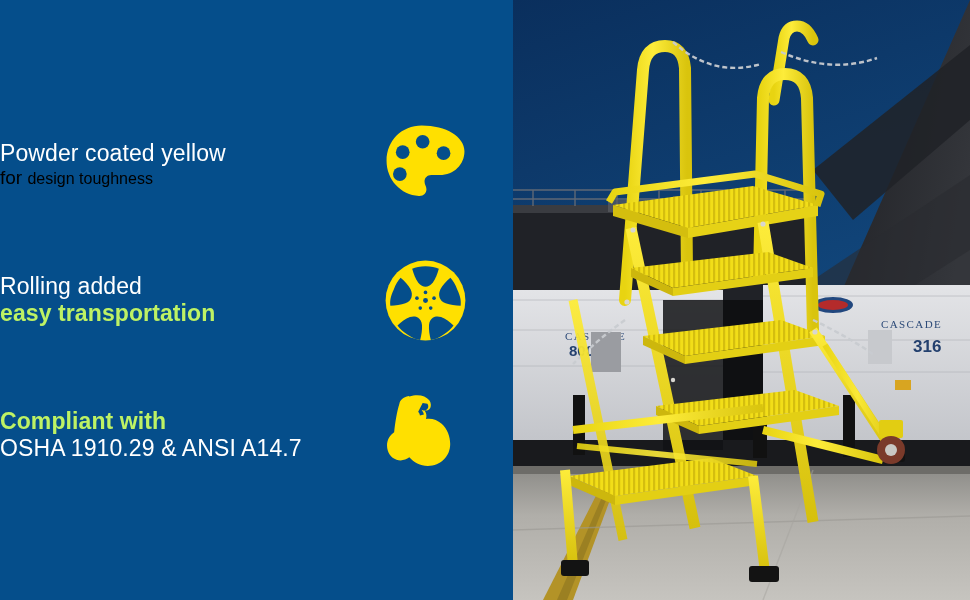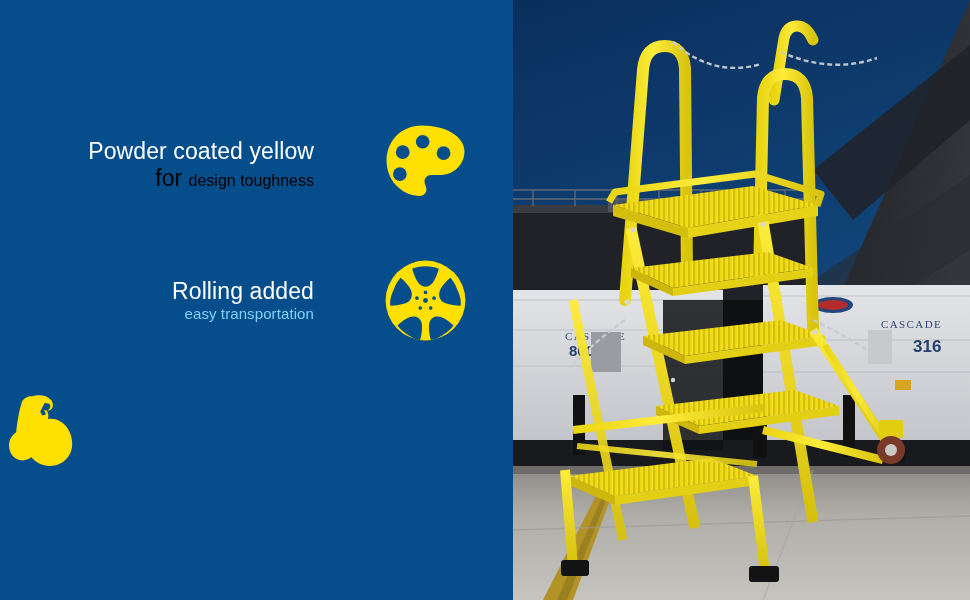--- a/index.html
+++ b/index.html
@@ -21,27 +21,26 @@
     box-sizing:border-box;
     padding-left:0;
   }
   .feature{
     display:flex;align-items:center;
     height:135px;
     padding-right:40px;
   }
   .feature-text{
     flex:1 1 auto;
-    text-align:right;
     padding-right:64px;
     line-height:1.18;
   }
   .ft-line{display:block;white-space:nowrap;}
   .ft-line.plain{color:#ffffff;font-weight:400;font-size:23px;letter-spacing:.1px;}
-  .ft-line.accent{color:#7dd3fc;font-weight:400;font-size:15px;letter-spacing:.1px;}
+  .ft-line.accent{color:#bef264;font-weight:700;font-size:23px;letter-spacing:.1px;}
   .feature-icon{
     flex:0 0 95px;width:95px;height:95px;
     position:relative;
     display:flex;align-items:center;justify-content:center;
   }
   .feature-icon svg{display:block;}
 
   
   .photo{
     position:relative;
@@ -54,21 +53,21 @@
 </head>
 <body>
 
 <div class="banner">
 
   <div class="info-panel">
 
     <div class="feature">
       <div class="feature-text">
         <span class="ft-line plain">Powder coated yellow</span>
-        <span class="ft-line"><span class="plain" style="font-size:23px;">for </span><span class="accent" style="display:inline;">design toughness</span></span>
+        <span class="ft-line"><span class="plain" style="font-size:19px;">for </span><span class="accent" style="display:inline;">design toughness</span></span>
       </div>
       <div class="feature-icon">
         <svg width="95" height="95" viewBox="0 0 100 100" aria-hidden="true">
           <path fill="#ffe000" d="M46 8C25 8 9 24 9 45c0 20 15 36 34 37 5 .3 8-3 8-7 0-3-2-5-2-8 0-4 3-7 7-7h9c15 0 26-11 26-25C91 20 72 8 46 8z"></path>
           <circle cx="47" cy="25" r="7.2" fill="#054e8b"></circle>
           <circle cx="26" cy="36" r="7.2" fill="#054e8b"></circle>
           <circle cx="69" cy="37" r="7.2" fill="#054e8b"></circle>
           <circle cx="23" cy="59" r="7.2" fill="#054e8b"></circle>
         </svg>
       </div>
@@ -95,20 +94,24 @@
             <circle cx="59" cy="47.5" r="1.9"></circle>
             <circle cx="44.5" cy="58" r="1.9"></circle>
             <circle cx="55.5" cy="58" r="1.9"></circle>
             <circle cx="50" cy="50" r="2.6"></circle>
           </g>
         </svg>
       </div>
     </div>
 
     <div class="feature">
+      <div class="feature-text">
+        <span class="ft-line accent">Compliant with</span>
+        <span class="ft-line plain">OSHA 1910.29 &amp; ANSI A14.7</span>
+      </div>
       <div class="feature-icon">
         <svg width="95" height="95" viewBox="0 0 100 100" aria-hidden="true">
           <path fill="#ffe000" d="M33 9c9-3 17-1 21 4 2 3 2 6 1 8-1.5 2.5-4 3-6 2.5 2 3 2.5 6 1.5 9 6-1 12 1 16.5 5 6 5.5 9 13.5 9 21.5 0 13-10 23-23.5 23-8 0-15-3.5-19.5-9-4 3-9 4-13.5 2.5-6-2-10-8-10-15 0-6 3-11 7.5-14 1-10 3-22 5.5-30 1-4 3.5-6.5 10-8z"></path>
           <path fill="#054e8b" d="M52 16.5c1.2 1.8 1.2 3.6.3 5.1-1.1 1.9-3.3 2.4-5.1 1.8l-1.3-.4.8 1.2c.9 1.3 1.4 2.6 1.6 3.8l-4.1.9c-.2-1.3-.8-2.6-1.9-3.9l4.7-9.1z"></path>
         </svg>
       </div>
     </div>
   </div>
 
   <div class="photo">

